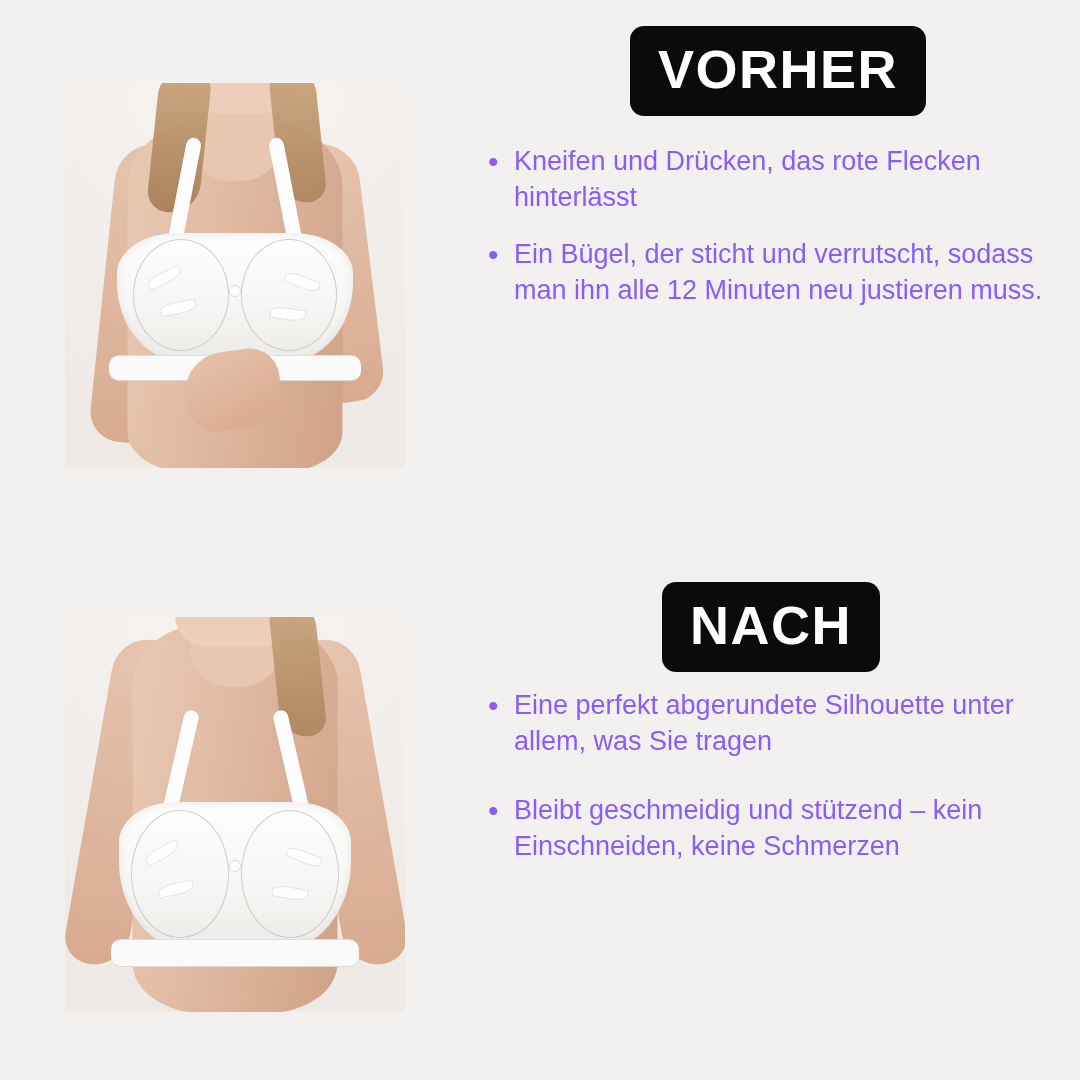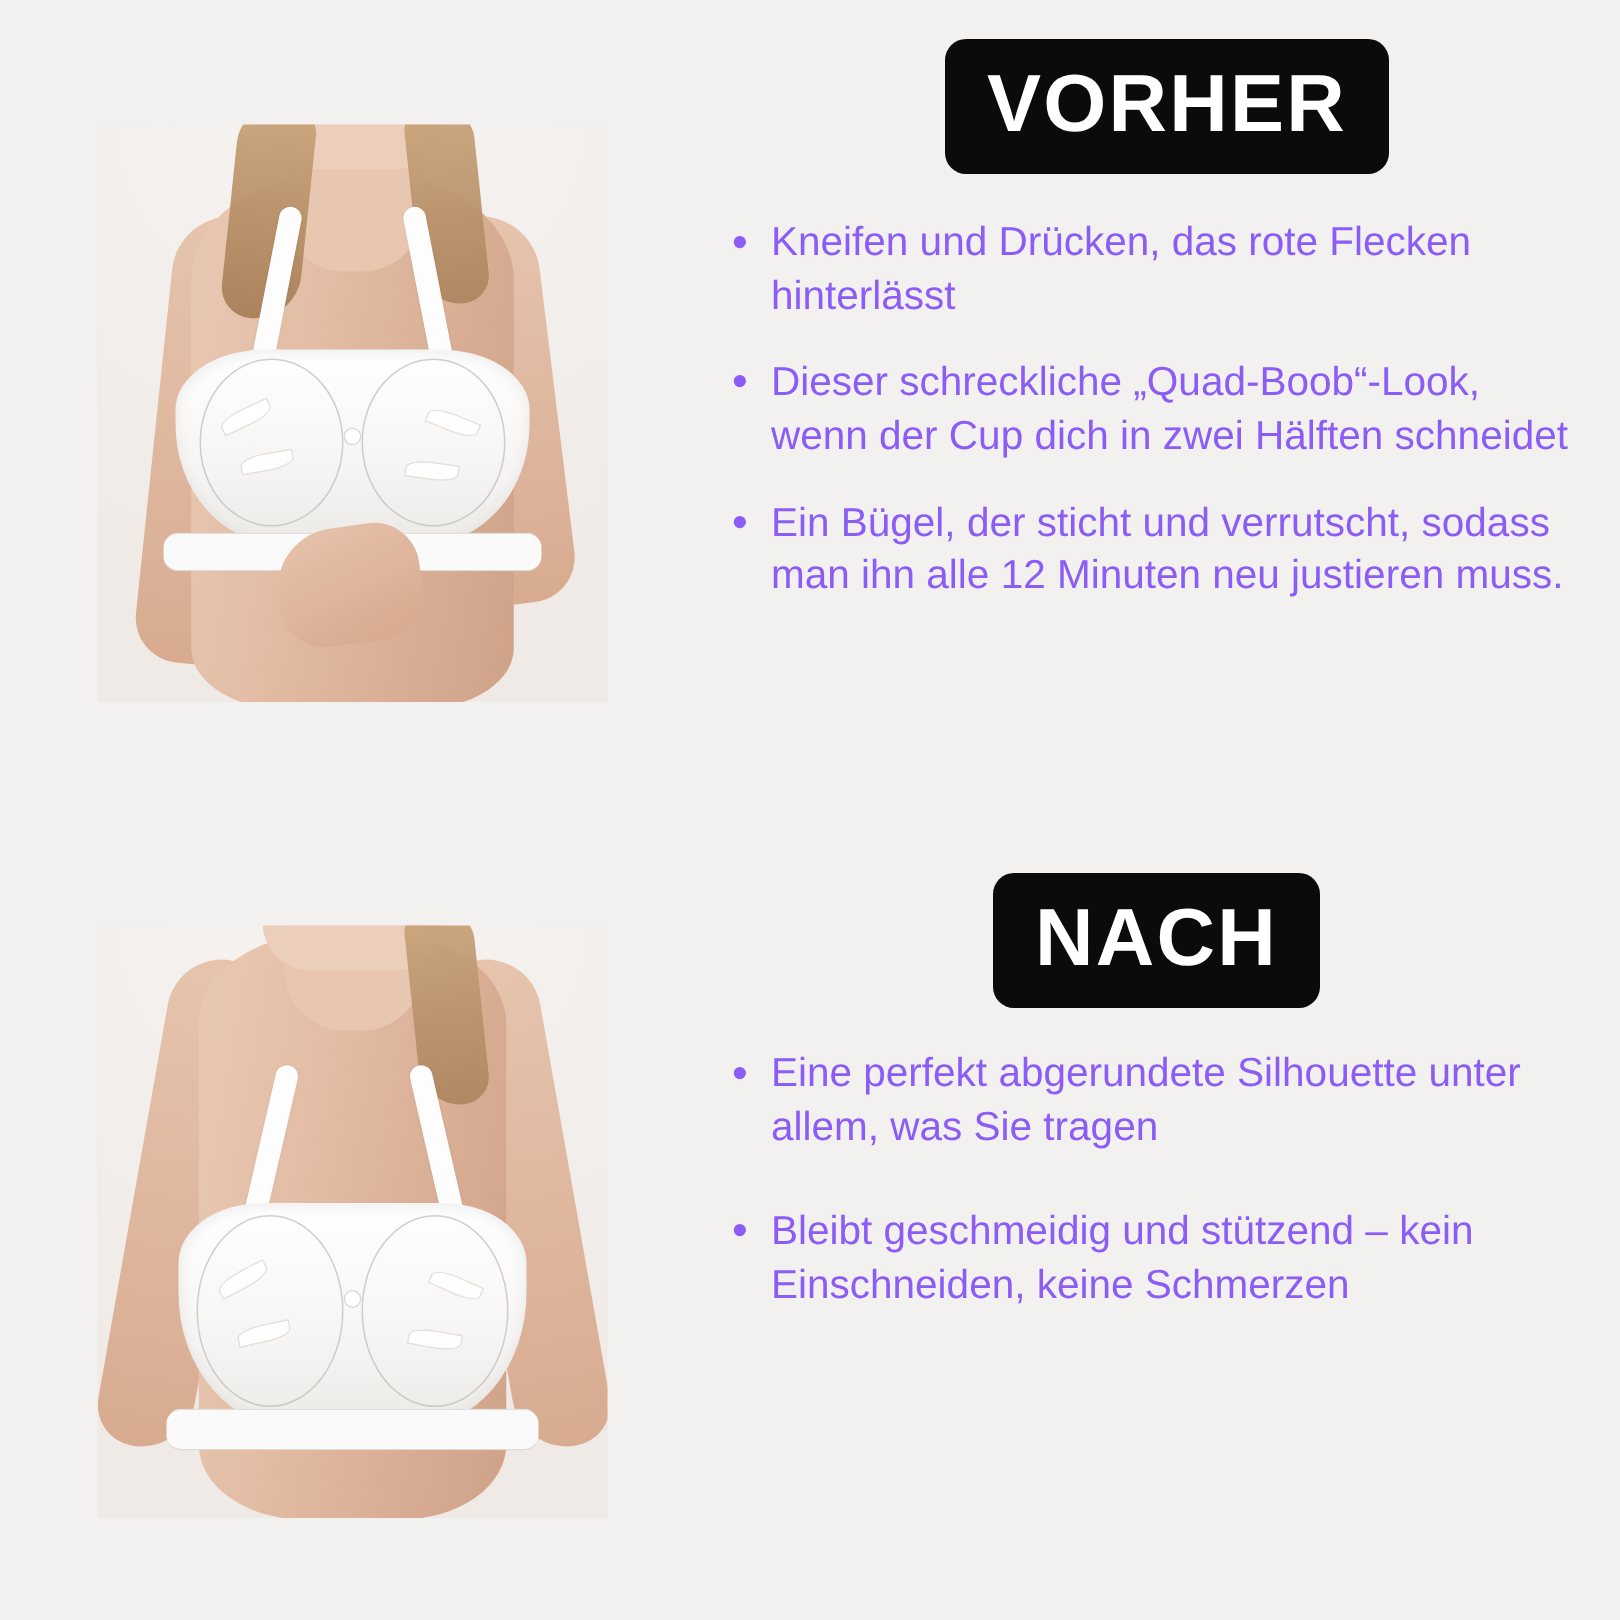--- a/index.html
+++ b/index.html
@@ -202,21 +202,21 @@
   }
   .badge.vorher {
     font-size: 54px;
     padding: 16px 28px 20px;
     margin-bottom: 28px;
     margin-left: 14px;
   }
   .badge.nach {
     font-size: 54px;
     padding: 16px 28px 20px;
-    margin-bottom: 26px;
+    margin-bottom: 16px;
     margin-left: 0;
   }
 
   ul.points {
     list-style: none;
     margin: 0;
     padding: 0 6px 0 6px;
   }
   ul.points li {
     position: relative;
@@ -265,21 +265,20 @@
       </div>
       <div class="band b1"></div>
       <div class="hand" style="left:120px; top:268px; width:96px; height:78px; transform:rotate(-8deg);"></div>
     </div>
   </div>
 
   <div class="text-cell top">
     <div class="badge vorher">VORHER</div>
     <ul class="points">
       <li>Kneifen und Drücken, das rote Flecken hinterlässt</li>
-      <li>Dieser schreckliche „Quad-Boob“-Look, wenn der Cup dich in zwei Hälften schneidet</li>
       <li>Ein Bügel, der sticht und verrutscht, sodass man ihn alle 12 Minuten neu justieren muss.</li>
     </ul>
   </div>
 
   <div class="img-cell">
     <div class="photo bottom">
       <div class="skin-bg"></div>
       <div class="arm left2"></div>
       <div class="arm right2"></div>
       <div class="torso t2">

